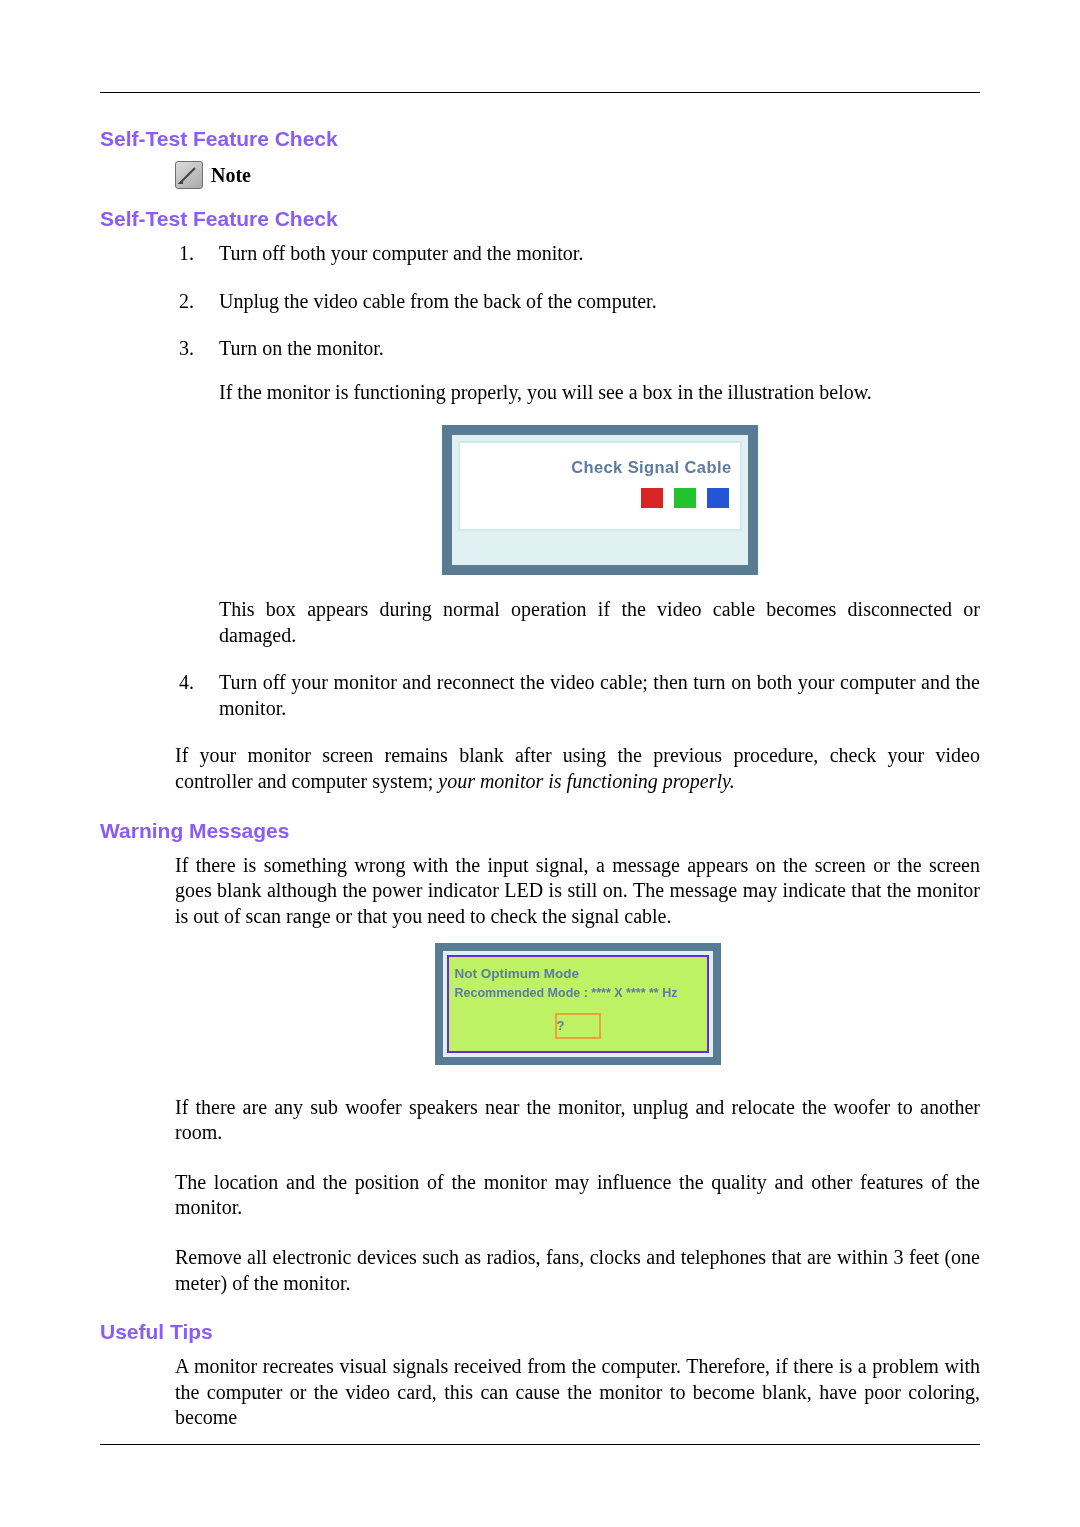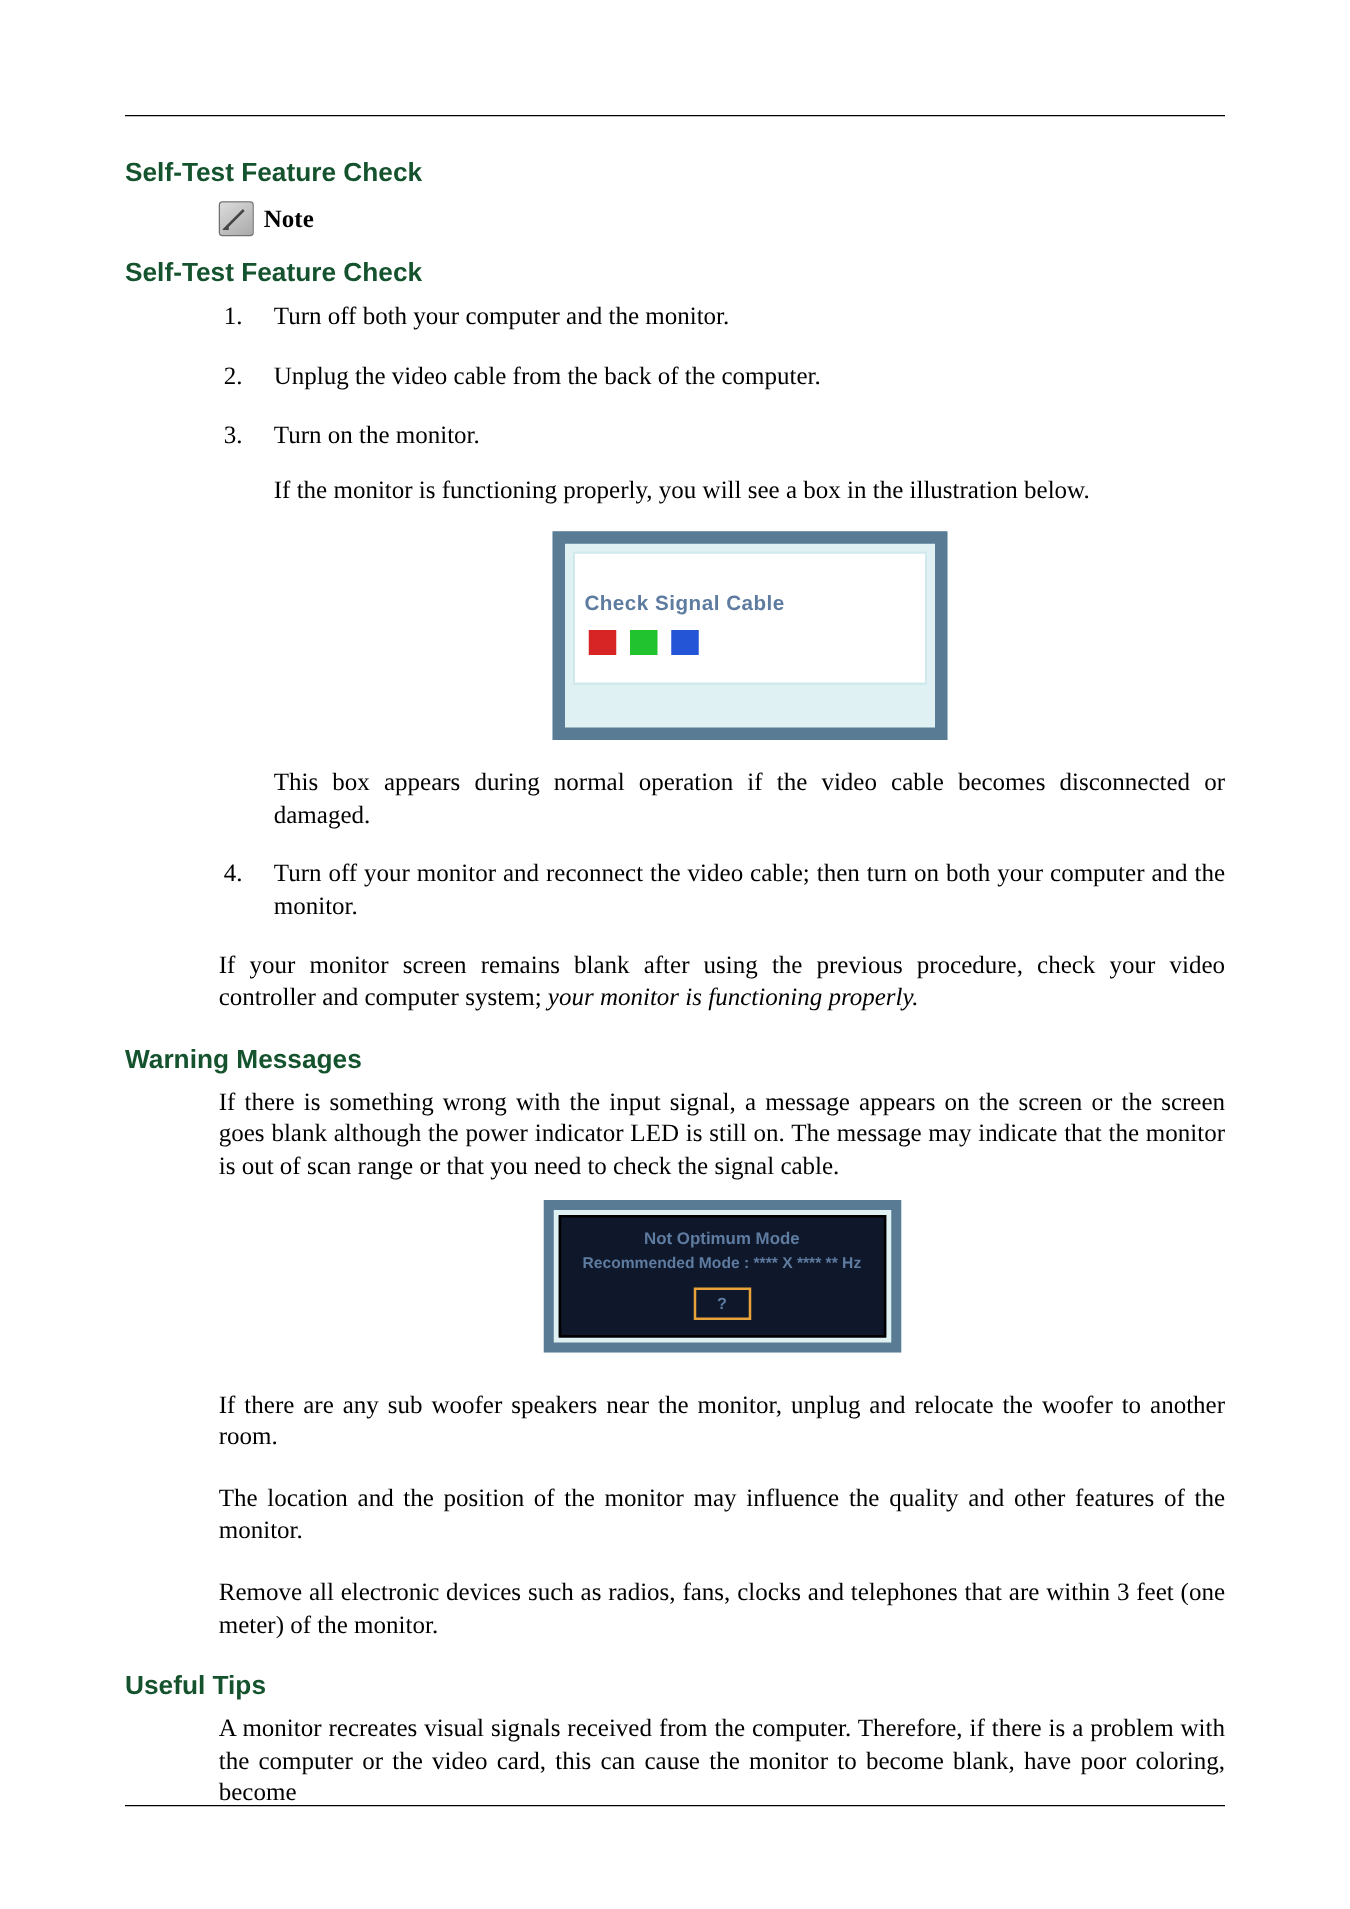--- a/index.html
+++ b/index.html
@@ -35,21 +35,21 @@
     font-weight: 700;
     font-size: 35px;
     margin: 0 0 22px 0;
     letter-spacing: 0.2px;
   }
   h2 {
     font-family: Arial, Helvetica, sans-serif;
     font-weight: 700;
     font-size: 21px;
     margin: 0 0 10px 0;
-    color: #14532d;
+    color: #8b5cf6;
   }
   .body-block {
     margin-left: 75px;
     font-size: 20px;
     line-height: 1.28;
   }
   .note-row {
     margin-bottom: 12px;
   }
   .note-icon {
@@ -103,22 +103,22 @@
   .illustration1 {
     display: inline-block;
     width: 284px;
     border: 10px solid #597b94;
     background: #dff1f3;
     padding: 6px;
   }
   .ill1-inner {
     background: #fff;
     border: 2px solid #cfe9ec;
-    padding: 30px 8px 14px 8px;
-    text-align: left;
+    padding: 14px 8px 14px 8px;
+    text-align: right;
   }
   .ill1-title {
     font-family: Arial, Helvetica, sans-serif;
     font-size: 16.5px;
     font-weight: 600;
     color: #5e7ba0;
     letter-spacing: 0.4px;
     margin-bottom: 10px;
   }
   .rgb { display:inline-block;}
@@ -142,24 +142,24 @@
     margin: 14px 0 30px 0;
   }
   .illustration2{
     display:inline-block;
     width: 262px;
     background:#dff1f3;
     border:8px solid #597b94;
     padding:4px;
   }
   .ill2-inner{
-    background:#0f172a;
-    border:2px solid #000000;
+    background:#bef264;
+    border:2px solid #6d28d9;
     padding:8px 6px 12px 6px;
-    text-align:center;
+    text-align:left;
     font-family: Arial, Helvetica, sans-serif;
   }
   .ill2-l1{ color:#5e7ba0; font-weight:600; font-size:13.5px; }
   .ill2-l2{ color:#5e7ba0; font-weight:600; font-size:12.5px; margin-top:2px;}
   .ill2-box{
     margin:12px auto 0 auto;
     width:42px;
     height:22px;
     border:2px solid #e9a33a;
     color:#5e7ba0;

